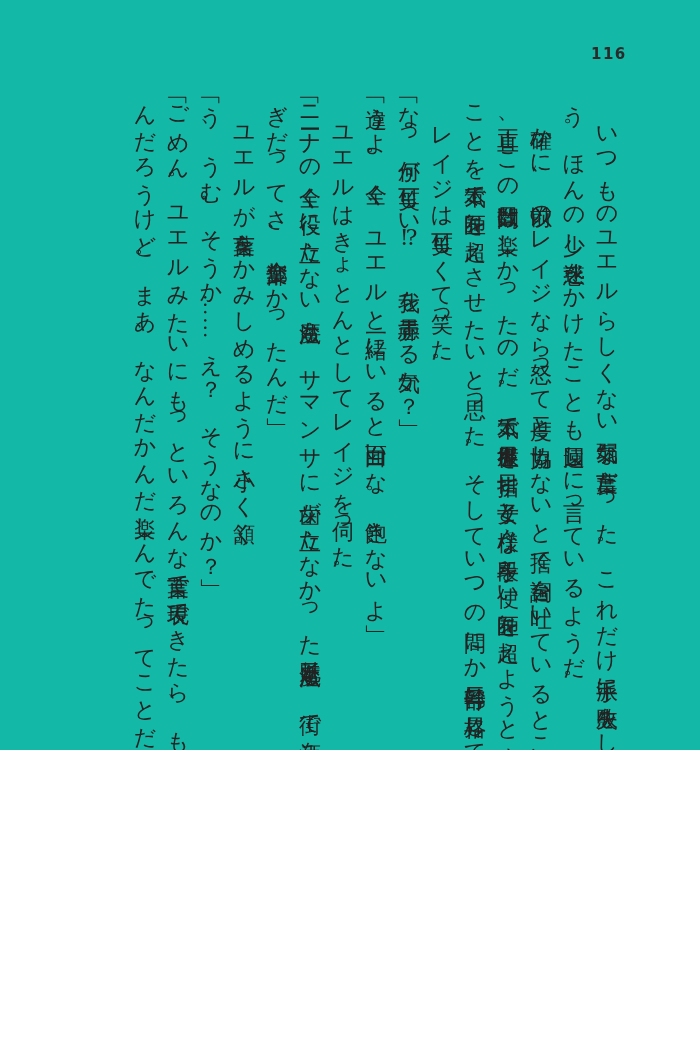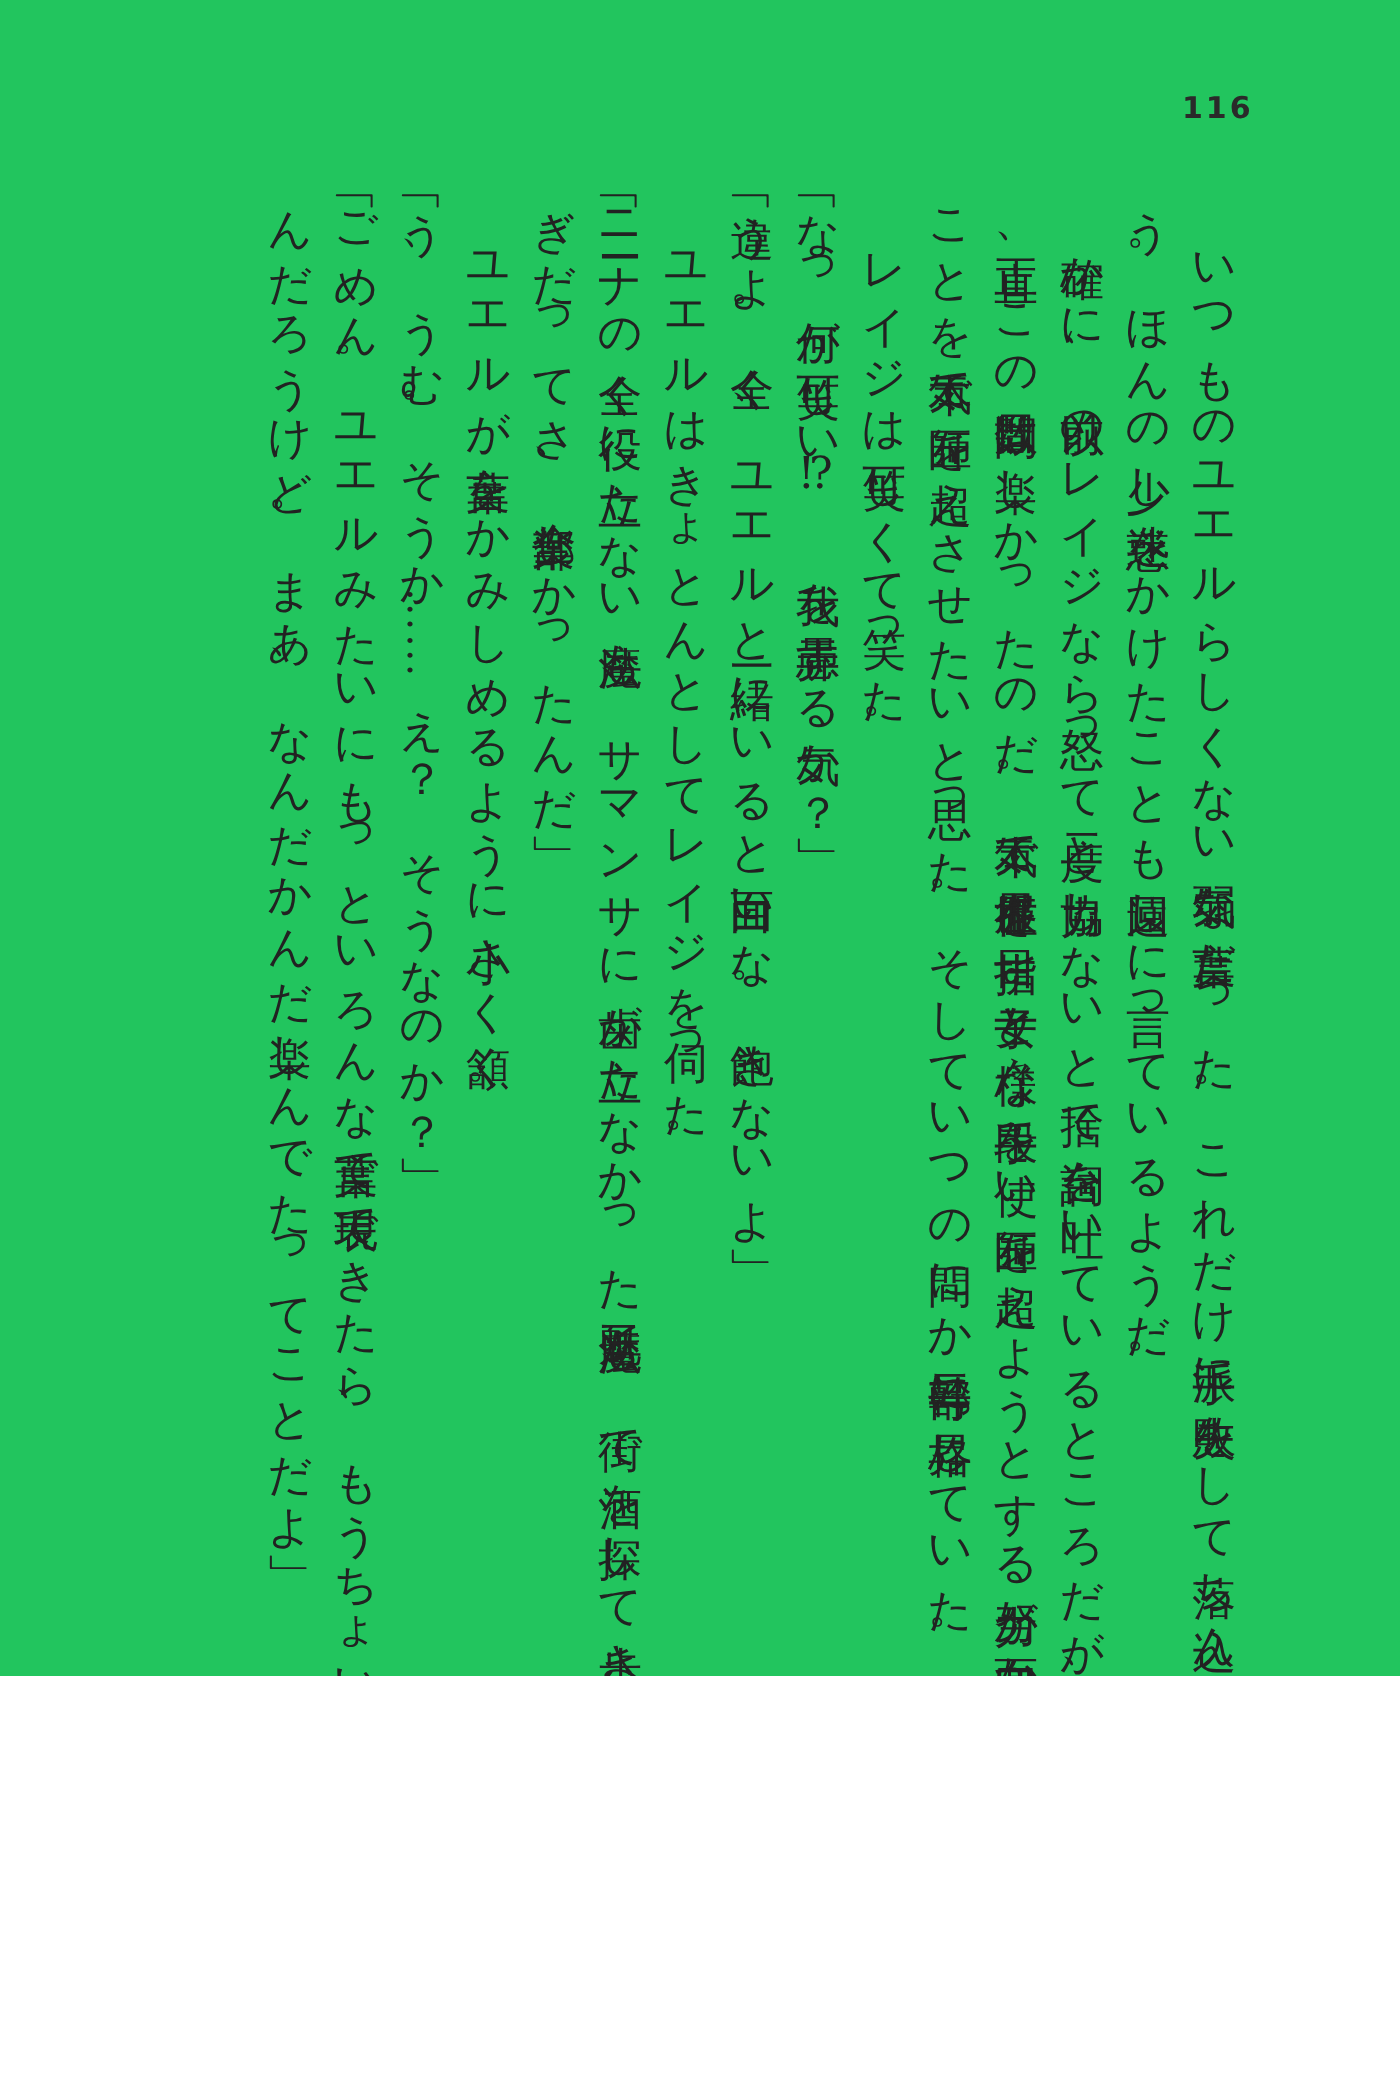--- a/index.html
+++ b/index.html
@@ -3,22 +3,22 @@
 <meta charset="utf-8">
 <style>
   html, body {
     margin: 0;
     padding: 0;
     background: #ffffff;
   }
   .page {
     position: relative;
     width: 700px;
-    height: 838px;
-    background: #22c55e;
+    height: 750px;
+    background: #14b8a6;
     overflow: hidden;
     font-family: "Liberation Serif", "DejaVu Serif", serif;
     color: #1f1f1f;
     text-decoration: underline;
   }
   .page-number {
     position: absolute;
     top: 45px;
     left: 591px;
     font-family: "DejaVu Sans", "Liberation Sans", sans-serif;

